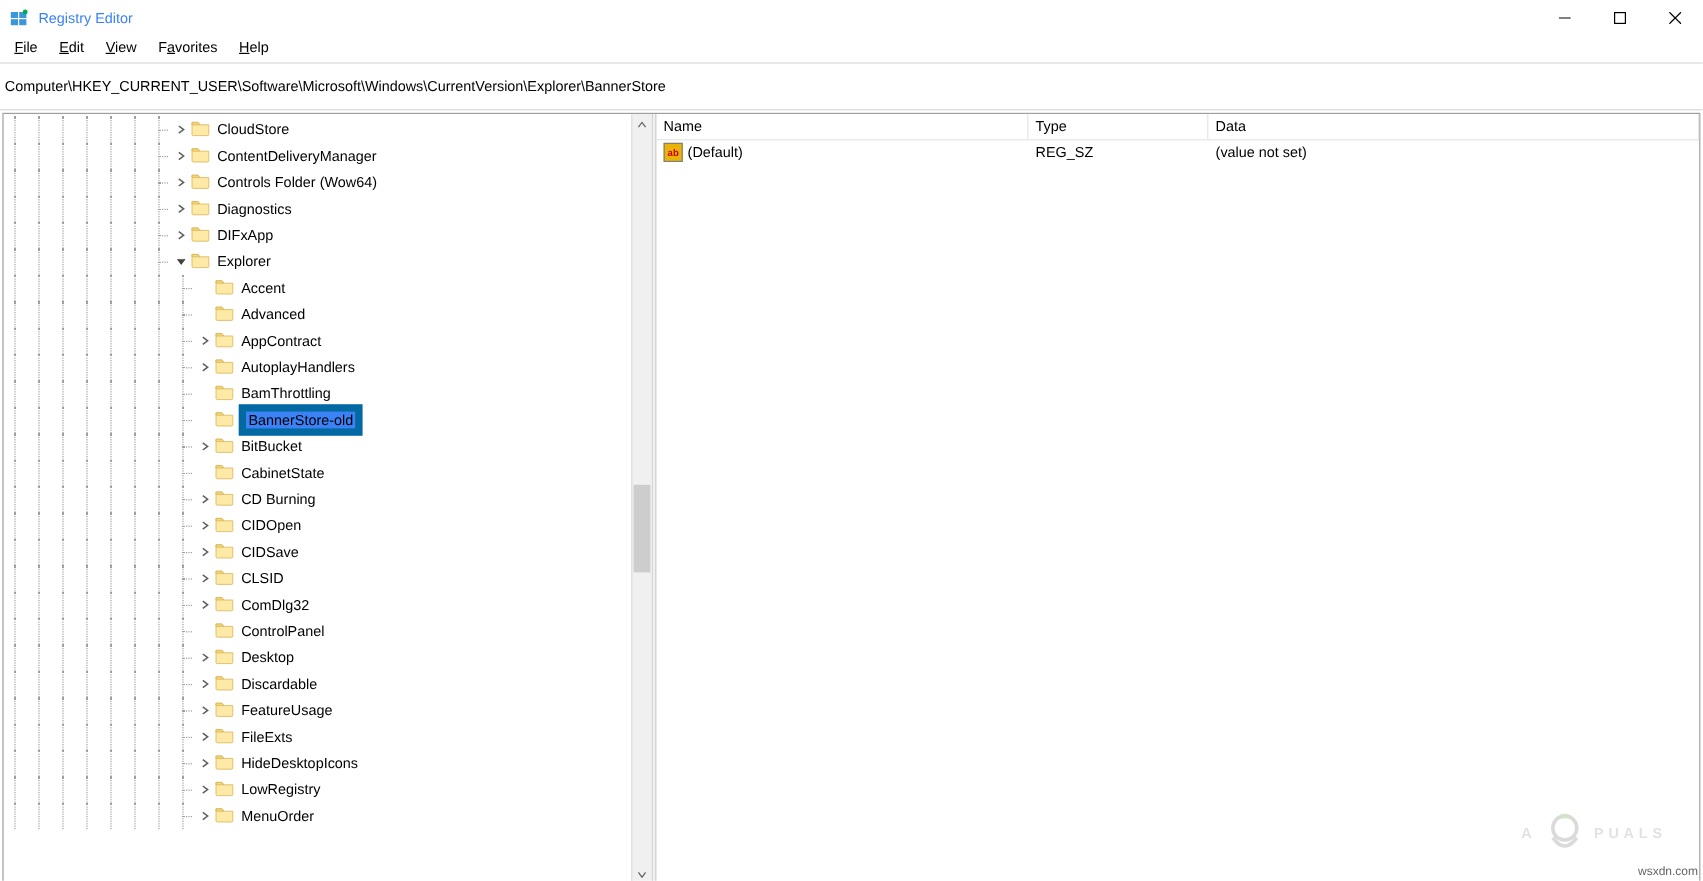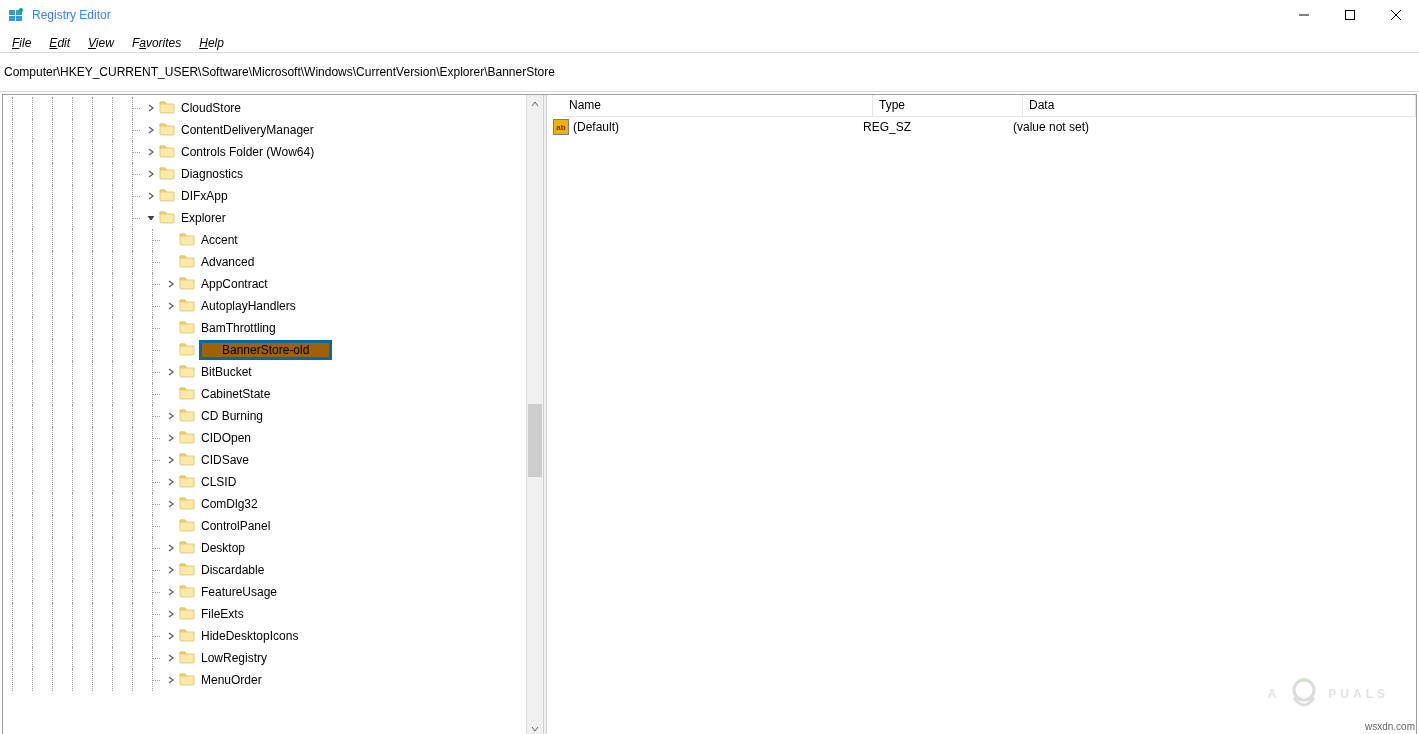--- a/index.html
+++ b/index.html
@@ -7,21 +7,21 @@
 
 
 .titlebar { height: 30px; display: flex; align-items: center; padding-left: 8px; }
 .titlebar .app-icon { width: 16px; height: 16px; margin-right: 8px; }
 .titlebar .title { font-size: 12px; color: #3b82f6; }
 .titlebar .spacer { flex: 1; }
 .win-btn { width: 46px; height: 30px; display: flex; align-items: center; justify-content: center; }
 .win-btn svg { display: block; }
 
 
-.menubar { height: 22px; display: flex; align-items: flex-end; padding-left: 6px; gap: 6px; border-bottom: 0; font-style: italic; }
+.menubar { height: 22px; display: flex; align-items: flex-start; padding-left: 6px; gap: 6px; border-bottom: 0; }
 .menubar .menu-item { padding: 2px 6px; font-size: 12px; }
 .menubar .menu-item .ul { text-decoration: underline; }
 
 
 .addressbar { height: 40px; border-top: 1px solid #d9d9d9; border-bottom: 1px solid #d9d9d9; display: flex; align-items: center; padding: 0 4px; font-size: 12px; }
 
 
 .main { display: flex; height: calc(734px - 30px - 22px - 24px - 14px); border: 1px solid #a0a0a0; margin: 2px; }
 
 
@@ -32,32 +32,32 @@
 .vline::before { content: ""; position: absolute; left: 9px; top: 0; bottom: 0; border-left: 1px dotted #a0a0a0; }
 .conn { width: 20px; height: 22px; position: relative; }
 .conn::before { content: ""; position: absolute; left: 9px; top: 0; border-left: 1px dotted #a0a0a0; height: 50%; }
 .conn.full::before { height: 100%; }
 .conn::after { content: ""; position: absolute; left: 9px; top: 50%; width: 8px; border-top: 1px dotted #a0a0a0; }
 .chev { width: 16px; display: flex; align-items: center; justify-content: center; }
 .chev svg { display: block; }
 .chev.none { visibility: hidden; }
 .folder { width: 16px; height: 16px; margin-right: 4px; }
 .label { padding: 1px 2px; }
-.label.editing { border: 3px solid #0369a1; background: #a16207; padding: 0 20px; }
+.label.editing { border: 6px solid #0369a1; background: #3b82f6; padding: 0 2px; }
 
 .scrollbar-v { width: 17px; background: #f0f0f0; border-left: 1px solid #dcdcdc; position: relative; }
 .scrollbar-v .arrow { height: 17px; display: flex; align-items: center; justify-content: center; }
 .scrollbar-v .track { position: absolute; top: 17px; bottom: 17px; left: 0; right: 0; }
 .scrollbar-v .thumb { position: absolute; left: 1px; right: 1px; background: #cdcdcd; border-radius: 0; }
 
 .splitter { width: 4px; background: #f0f0f0; border-left: 1px solid #d0d0d0; border-right: 1px solid #d0d0d0; cursor: col-resize; }
 
 
 .list-wrap { flex: 1; display: flex; flex-direction: column; }
-.list-header { height: 22px; display: flex; border-bottom: 1px solid #e5e5e5; margin-left: 16px; }
+.list-header { height: 22px; display: flex; border-bottom: 1px solid #e5e5e5; }
 .list-header .col { border-right: 1px solid #e5e5e5; padding: 3px 6px; font-size: 12px; }
 .list-body { flex: 1; }
 .list-row { height: 20px; display: flex; align-items: center; }
 .list-row .cell { padding: 0 6px; display: flex; align-items: center; }
 .reg-icon { width: 16px; height: 16px; margin-right: 4px; border: 1px solid #808080; background: #eab308; display: flex; align-items: center; justify-content: center; font-size: 8px; font-weight: bold; color: #c00; }
 
 
 .footer { position: absolute; bottom: 2px; right: 4px; font-size: 10px; color: #666; }
 .watermark { position: absolute; right: 30px; bottom: 18px; font-size: 40px; font-weight: 700; letter-spacing: 4px; color: rgba(140,140,140,0.25); display: flex; align-items: center; }
 .watermark .wm-icon { width: 44px; height: 44px; opacity: 0.3; margin: 0 2px; }

